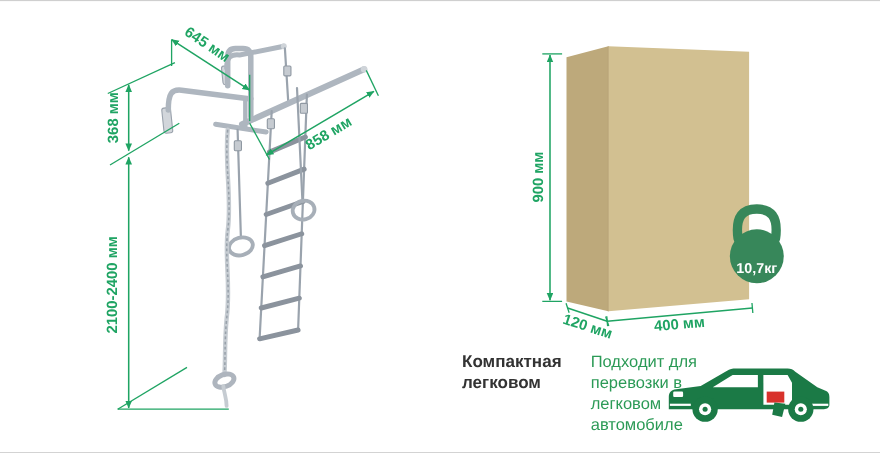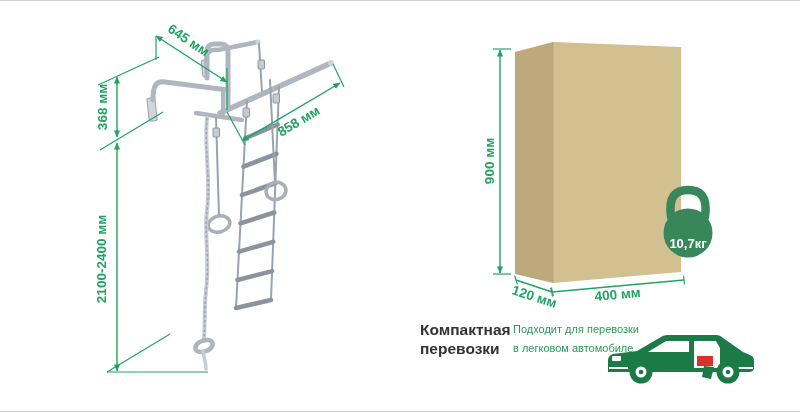--- a/index.html
+++ b/index.html
@@ -23,22 +23,22 @@
   .box-front{fill:var(--box-front);}
   .kb{fill:var(--kettlebell-green);}
   .kb-handle{stroke:var(--kettlebell-green);stroke-width:8.5;fill:none;stroke-linecap:round;}
   .kb-label{fill:#ffffff;font-size:13px;font-weight:bold;
             font-family:"Liberation Sans","DejaVu Sans",sans-serif;}
   .car{fill:var(--car-green);}
   .car-white{fill:#ffffff;}
   .pkg-red{fill:var(--package-red);}
   #info-title{position:absolute;left:420px;top:320px;width:106px;
               font-size:15.5px;line-height:19px;font-weight:bold;color:var(--title-text);}
-  #info-desc{position:absolute;left:513px;top:320px;width:128px;
-             font-size:11px;line-height:19px;color:var(--text-green);}
+  #info-desc{position:absolute;left:537px;top:320px;width:128px;
+             font-size:15px;line-height:19px;color:var(--text-green);}
 </style>
 </head>
 <body>
 
 <div id="stage">
   <div class="edge" style="top:0"></div>
   <div class="edge" style="top:411px"></div>
 
   <svg id="gfx" width="800" height="412" viewBox="0 0 800 412">
     <defs>
@@ -175,15 +175,15 @@
         <circle class="car" cx="641" cy="372" r="2.3"></circle>
       </g>
       <g>
         <circle class="car" cx="728" cy="372" r="11.5"></circle>
         <circle class="car-white" cx="728" cy="372" r="5.5"></circle>
         <circle class="car" cx="728" cy="372" r="2.3"></circle>
       </g>
     </g>
   </svg>
 
-  <div id="info-title">Компактная перевозки</div>
+  <div id="info-title">Компактная легковом</div>
   <div id="info-desc">Подходит для перевозки в легковом автомобиле</div>
 </div>
 
 </body></html>

